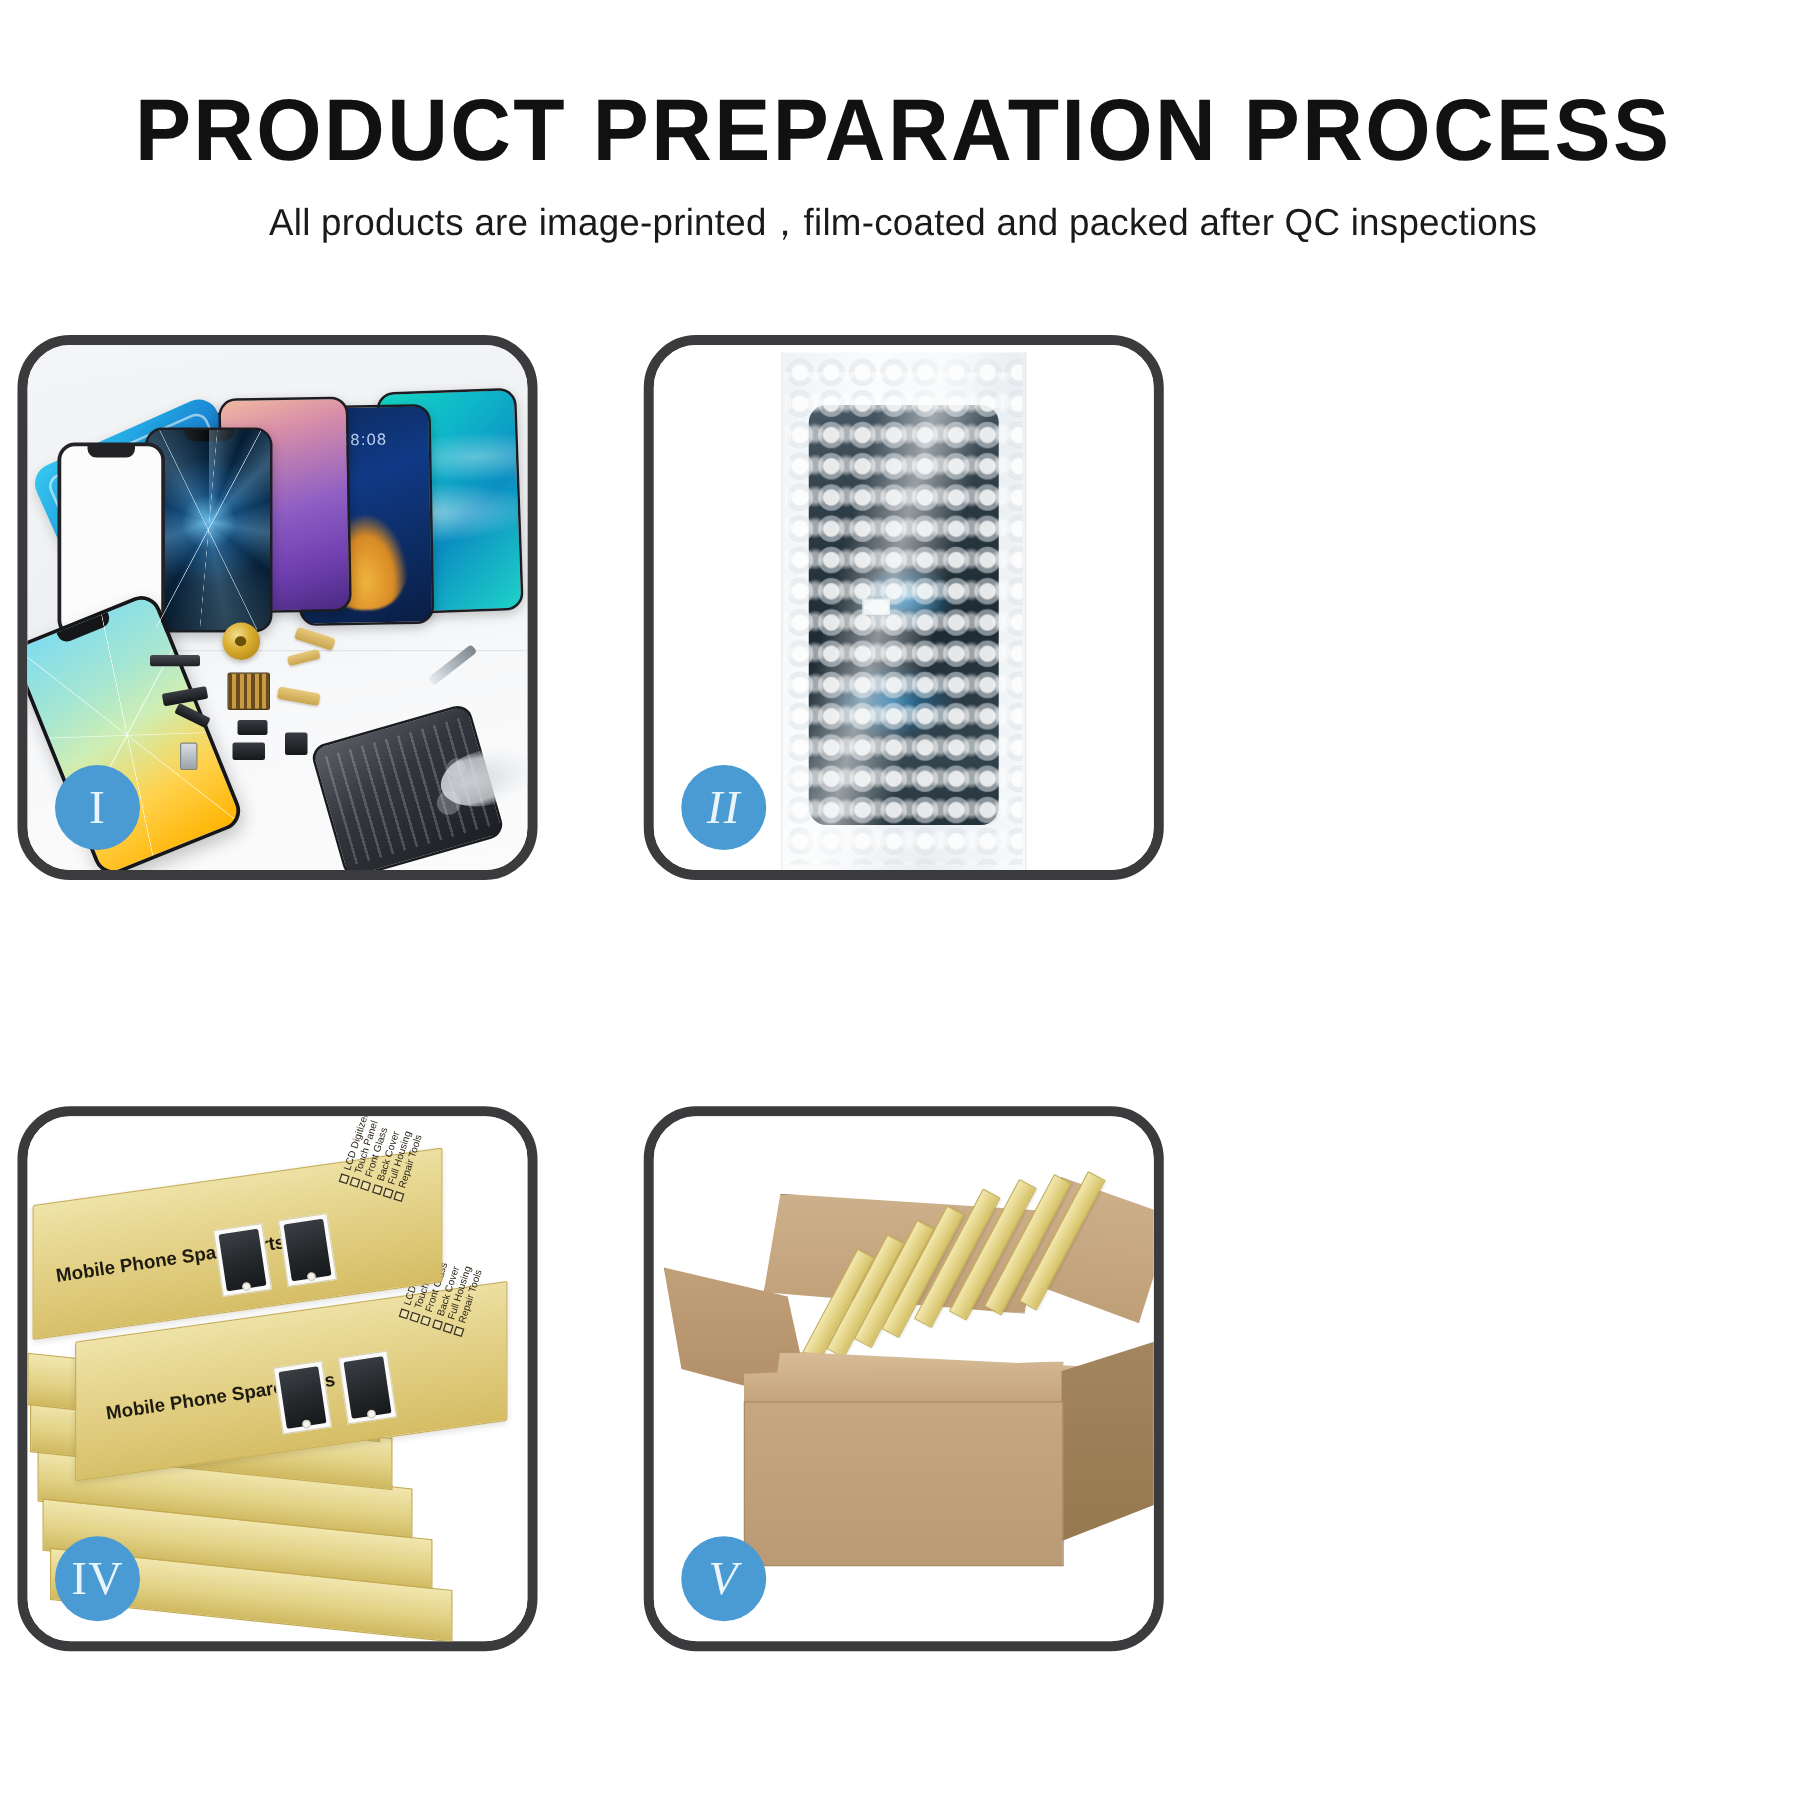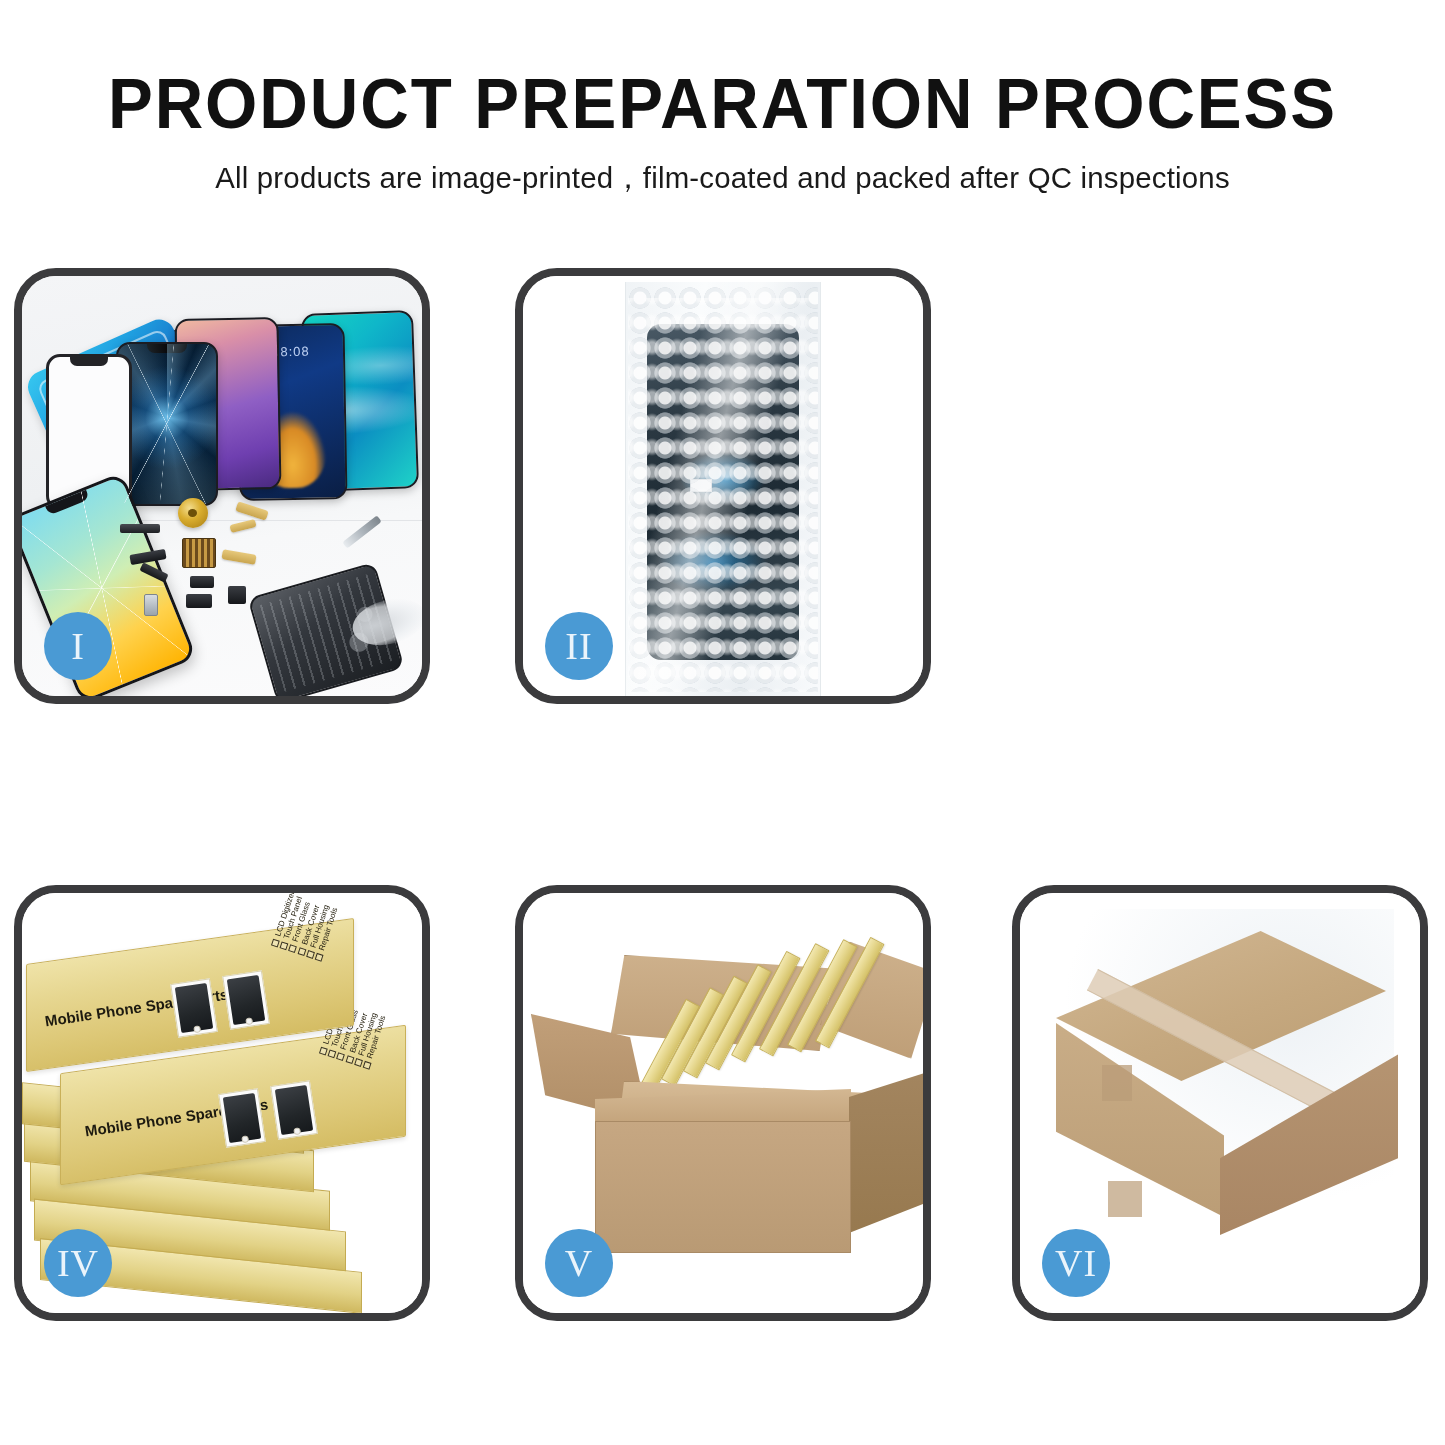--- a/index.html
+++ b/index.html
@@ -65,21 +65,21 @@
   .card {
     position: absolute;
     width: 416px;
     height: 436px;
     border: 8px solid #3b3b3d;
     border-radius: 42px;
     background: #ffffff;
     overflow: hidden;
   }
   .card.c1 { left: 14px; }
-  .card.c2 { left: 515px; }
+  .card.c2 { left: 515px; font-style: italic; }
   .card.c3 { left: 1012px; }
 
   .stage {
     position: absolute;
     inset: 0;
     overflow: hidden;
   }
 
   
   .badge {
@@ -711,29 +711,16 @@
 
           <div class="flap left"></div>
           <div class="flap front"></div>
           <div class="carton-top-edge"></div>
           <div class="carton-right"></div>
           <div class="carton-front"></div>
         </div>
         <div class="badge">V</div>
       </div>
 
-      <div class="card c3">
-        <div class="stage">
-          <div class="p6-bg"></div>
-          <div class="shadow-vi"></div>
-          <div class="sealed-top"></div>
-          <div class="tape-top"></div>
-          <div class="sealed-front"></div>
-          <div class="sealed-right"></div>
-          <div class="tape-f1"></div>
-          <div class="tape-f2"></div>
-        </div>
-        <div class="badge">VI</div>
-      </div>
 
     </div>
   </div>
 </div>
 
 </body></html>

